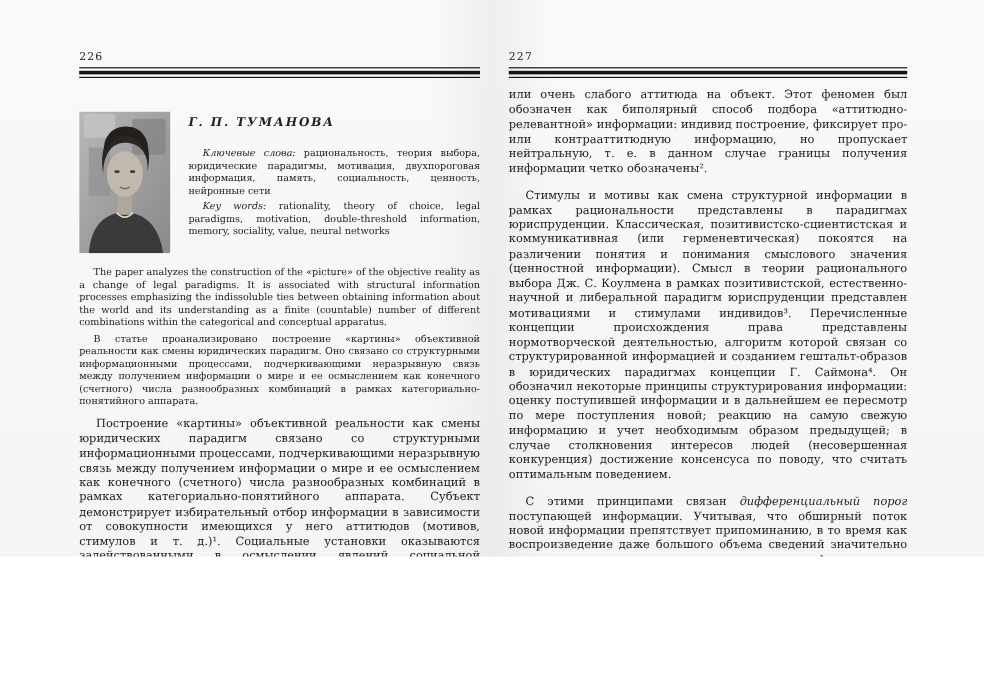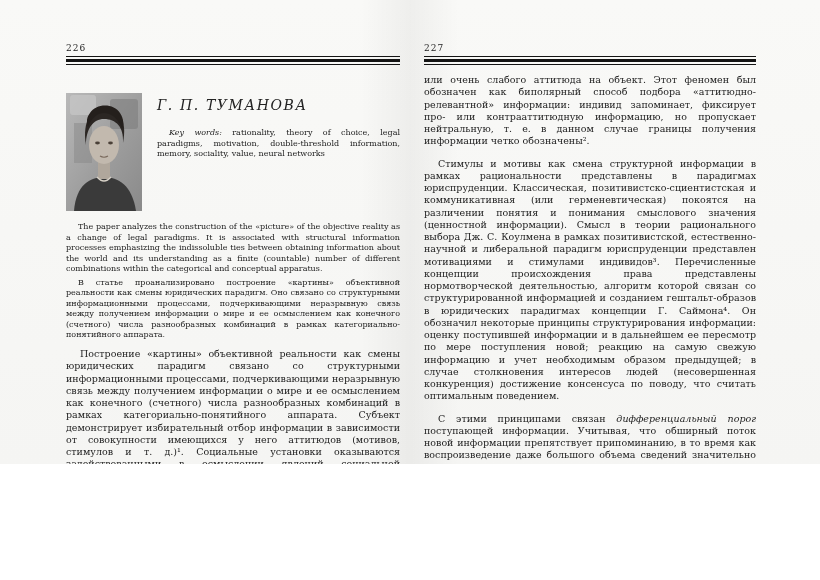--- a/index.html
+++ b/index.html
@@ -20,21 +20,21 @@
   .pagenum.right{text-align:left;}
   .rule{
     height:7px;
     border-top:1px solid #141414;
     border-bottom:1px solid #141414;
     background:linear-gradient(#141414,#141414) center/100% 3px no-repeat;
   }
   .author-row{display:flex;gap:15px;margin-top:28px;}
   .photo{flex:none;width:76px;height:118px;display:block;}
   .author-col{flex:1;min-width:0;}
-  .author-name{font-style:italic;font-size:14px;letter-spacing:1.6px;margin-top:4px;}
+  .author-name{font-style:italic;font-size:10px;letter-spacing:1.6px;margin-top:4px;font-weight:bold;}
   .title{margin-top:14px;font-weight:bold;font-size:10.5px;line-height:1.42;letter-spacing:.5px;}
   .kw-block{margin-top:15px;}
   .kw{font-size:8px;line-height:1.32;text-align:justify;text-indent:12px;margin:0 0 2px 0;}
   .kw .lbl{font-style:italic;}
   .abstract{margin-top:11px;}
   .abstract p{font-size:8px;line-height:1.32;text-align:justify;text-indent:12px;margin:0 0 3px 0;}
   .bodytext{margin-top:7px;}
   .bodytext p{font-size:9.5px;line-height:1.29;text-align:justify;text-indent:14px;margin:0;}
   .bodytext p + p{margin-top:10px;}
   .bodytext p.noindent{text-indent:0;}
@@ -76,20 +76,21 @@
         <ellipse cx="31.5" cy="50" rx="2.4" ry="1.4" fill="#4a4038"></ellipse>
         <ellipse cx="44.5" cy="50" rx="2.4" ry="1.4" fill="#4a4038"></ellipse>
         <path d="M34 63 Q38 65.5 42 63" stroke="#7a6a5c" stroke-width="1.2" fill="none"></path>
 
         <path d="M31 84 Q38 92 45 84" stroke="#d8d2c8" stroke-width="1.4" fill="none"></path>
       </svg>
 
       <div class="author-col">
         <div class="author-name">Г. П. ТУМАНОВА</div>
         <div class="kw-block">
+          <p class="kw"><span class="lbl">Ключевые слова:</span><span> рациональность, теория выбора, юридические парадигмы, мотивация, двухпороговая информация, память, социальность, ценность, нейронные сети</span></p>
           <p class="kw"><span class="lbl">Key words:</span><span> rationality, theory of choice, legal paradigms, motivation, double-threshold information, memory, sociality, value, neural networks</span></p>
         </div>
       </div>
     </div>
 
     <div class="abstract">
         <p>The paper analyzes the construction of the «picture» of the objective reality as a change of legal paradigms. It is associated with structural information processes emphasizing the indissoluble ties between obtaining information about the world and its understanding as a finite (countable) number of different combinations within the categorical and conceptual apparatus.</p>
         <p>В статье проанализировано построение «картины» объективной реальности как смены юридических парадигм. Оно связано со структурными информационными процессами, подчеркивающими неразрывную связь между получением информации о мире и ее осмыслением как конечного (счетного) числа разнообразных комбинаций в рамках категориально-понятийного аппарата.</p>
       </div>
 
@@ -99,19 +100,19 @@
 
     <div class="footnote">
       
     </div>
   </div>
 
   <div class="page page-right">
     <div class="pagenum right">227</div>
     <div class="rule"></div>
     <div class="bodytext rbody">
-        <p class="noindent">или очень слабого аттитюда на объект. Этот феномен был обозначен как биполярный способ подбора «аттитюдно-релевантной» информации: индивид запоминает, фиксирует про- или контрааттитюдную информацию, но пропускает нейтральную, т. е. в данном случае границы получения информации четко обозначены².</p>
+        <p class="noindent">или очень слабого аттитюда на объект. Этот феномен был обозначен как биполярный способ подбора «аттитюдно-релевантной» информации: индивид построение, фиксирует про- или контрааттитюдную информацию, но пропускает нейтральную, т. е. в данном случае границы получения информации четко обозначены².</p>
         <p>Стимулы и мотивы как смена структурной информации в рамках рациональности представлены в парадигмах юриспруденции. Классическая, позитивистско-сциентистская и коммуникативная (или герменевтическая) покоятся на различении понятия и понимания смыслового значения (ценностной информации). Смысл в теории рационального выбора Дж. С. Коулмена в рамках позитивистской, естественно-научной и либеральной парадигм юриспруденции представлен мотивациями и стимулами индивидов³. Перечисленные концепции происхождения права представлены нормотворческой деятельностью, алгоритм которой связан со структурированной информацией и созданием гештальт-образов в юридических парадигмах концепции Г. Саймона⁴. Он обозначил некоторые принципы структурирования информации: оценку поступившей информации и в дальнейшем ее пересмотр по мере поступления новой; реакцию на самую свежую информацию и учет необходимым образом предыдущей; в случае столкновения интересов людей (несовершенная конкуренция) достижение консенсуса по поводу, что считать оптимальным поведением.</p>
         <p>С этими принципами связан <i>дифференциальный порог</i> поступающей информации. Учитывая, что обширный поток новой информации препятствует припоминанию, в то время как воспроизведение даже большого объема сведений значительно меньше влияет на процесс восприятия, информационная экономия устанавливает, что число повторений получаемой внешней информации не увеличивает ее фиксацию. Поэтому необходимо установить определенный информационный индикатор, в соответствии с которым будет сравниваться и выбираться поступающая информация по принципу ее селективной ценности⁵. Также важны принципы оптимальной фильтрации сигналов, максимума взаимной информации между стимулами и реакциями организма⁶. Таким образом, можно перейти к анализу <i>смысловой информации</i>.</p>
       </div>
   </div>
 
 </div>
 
 </body></html>

